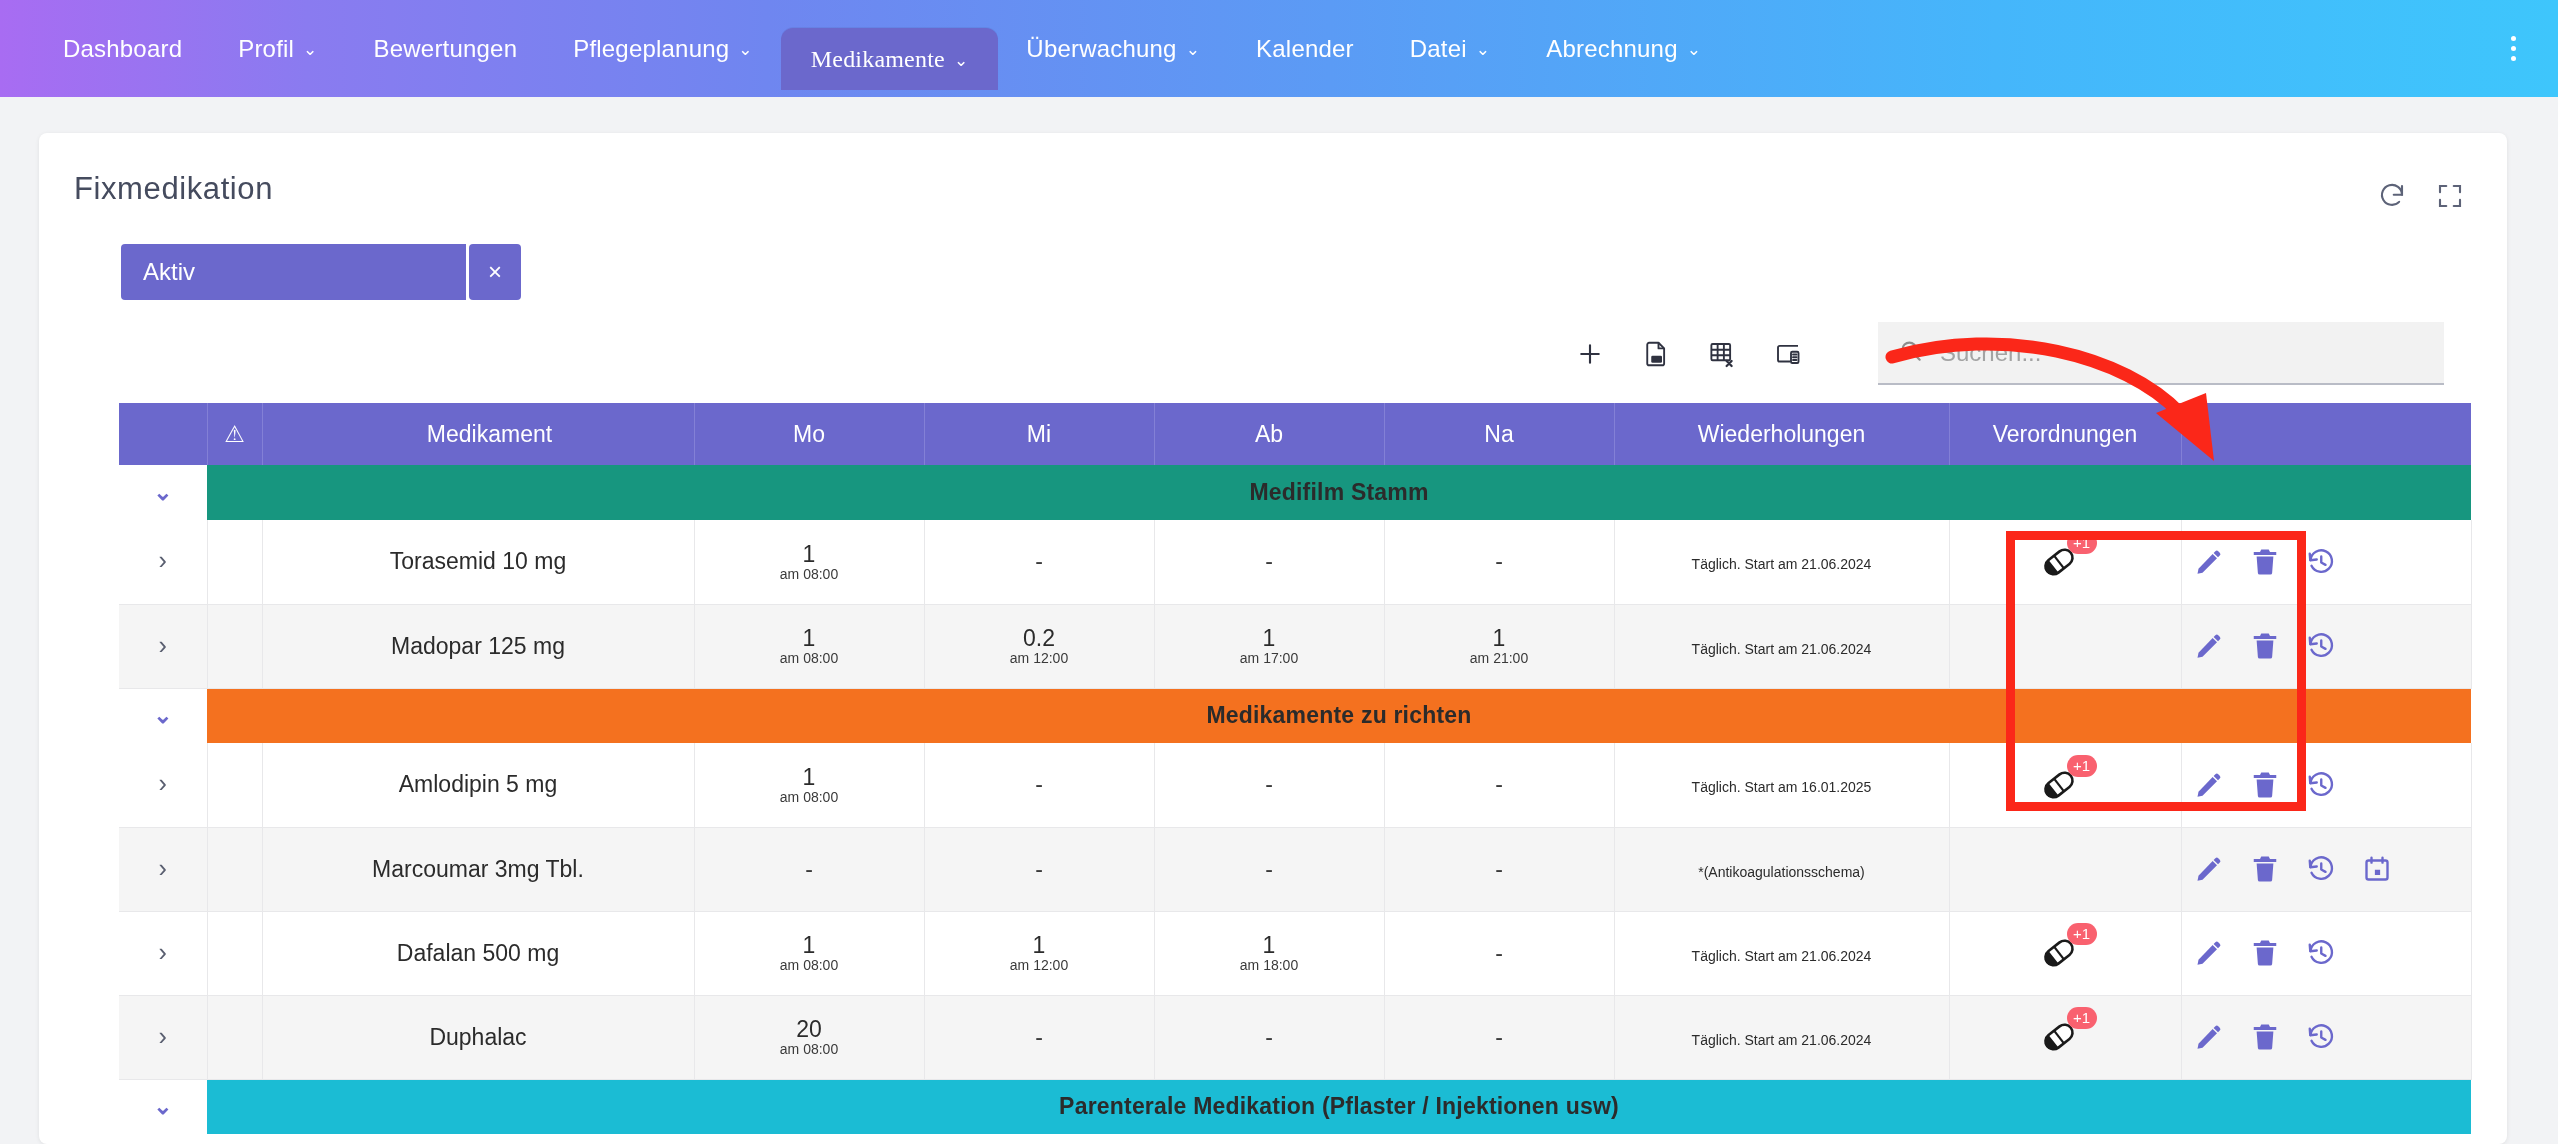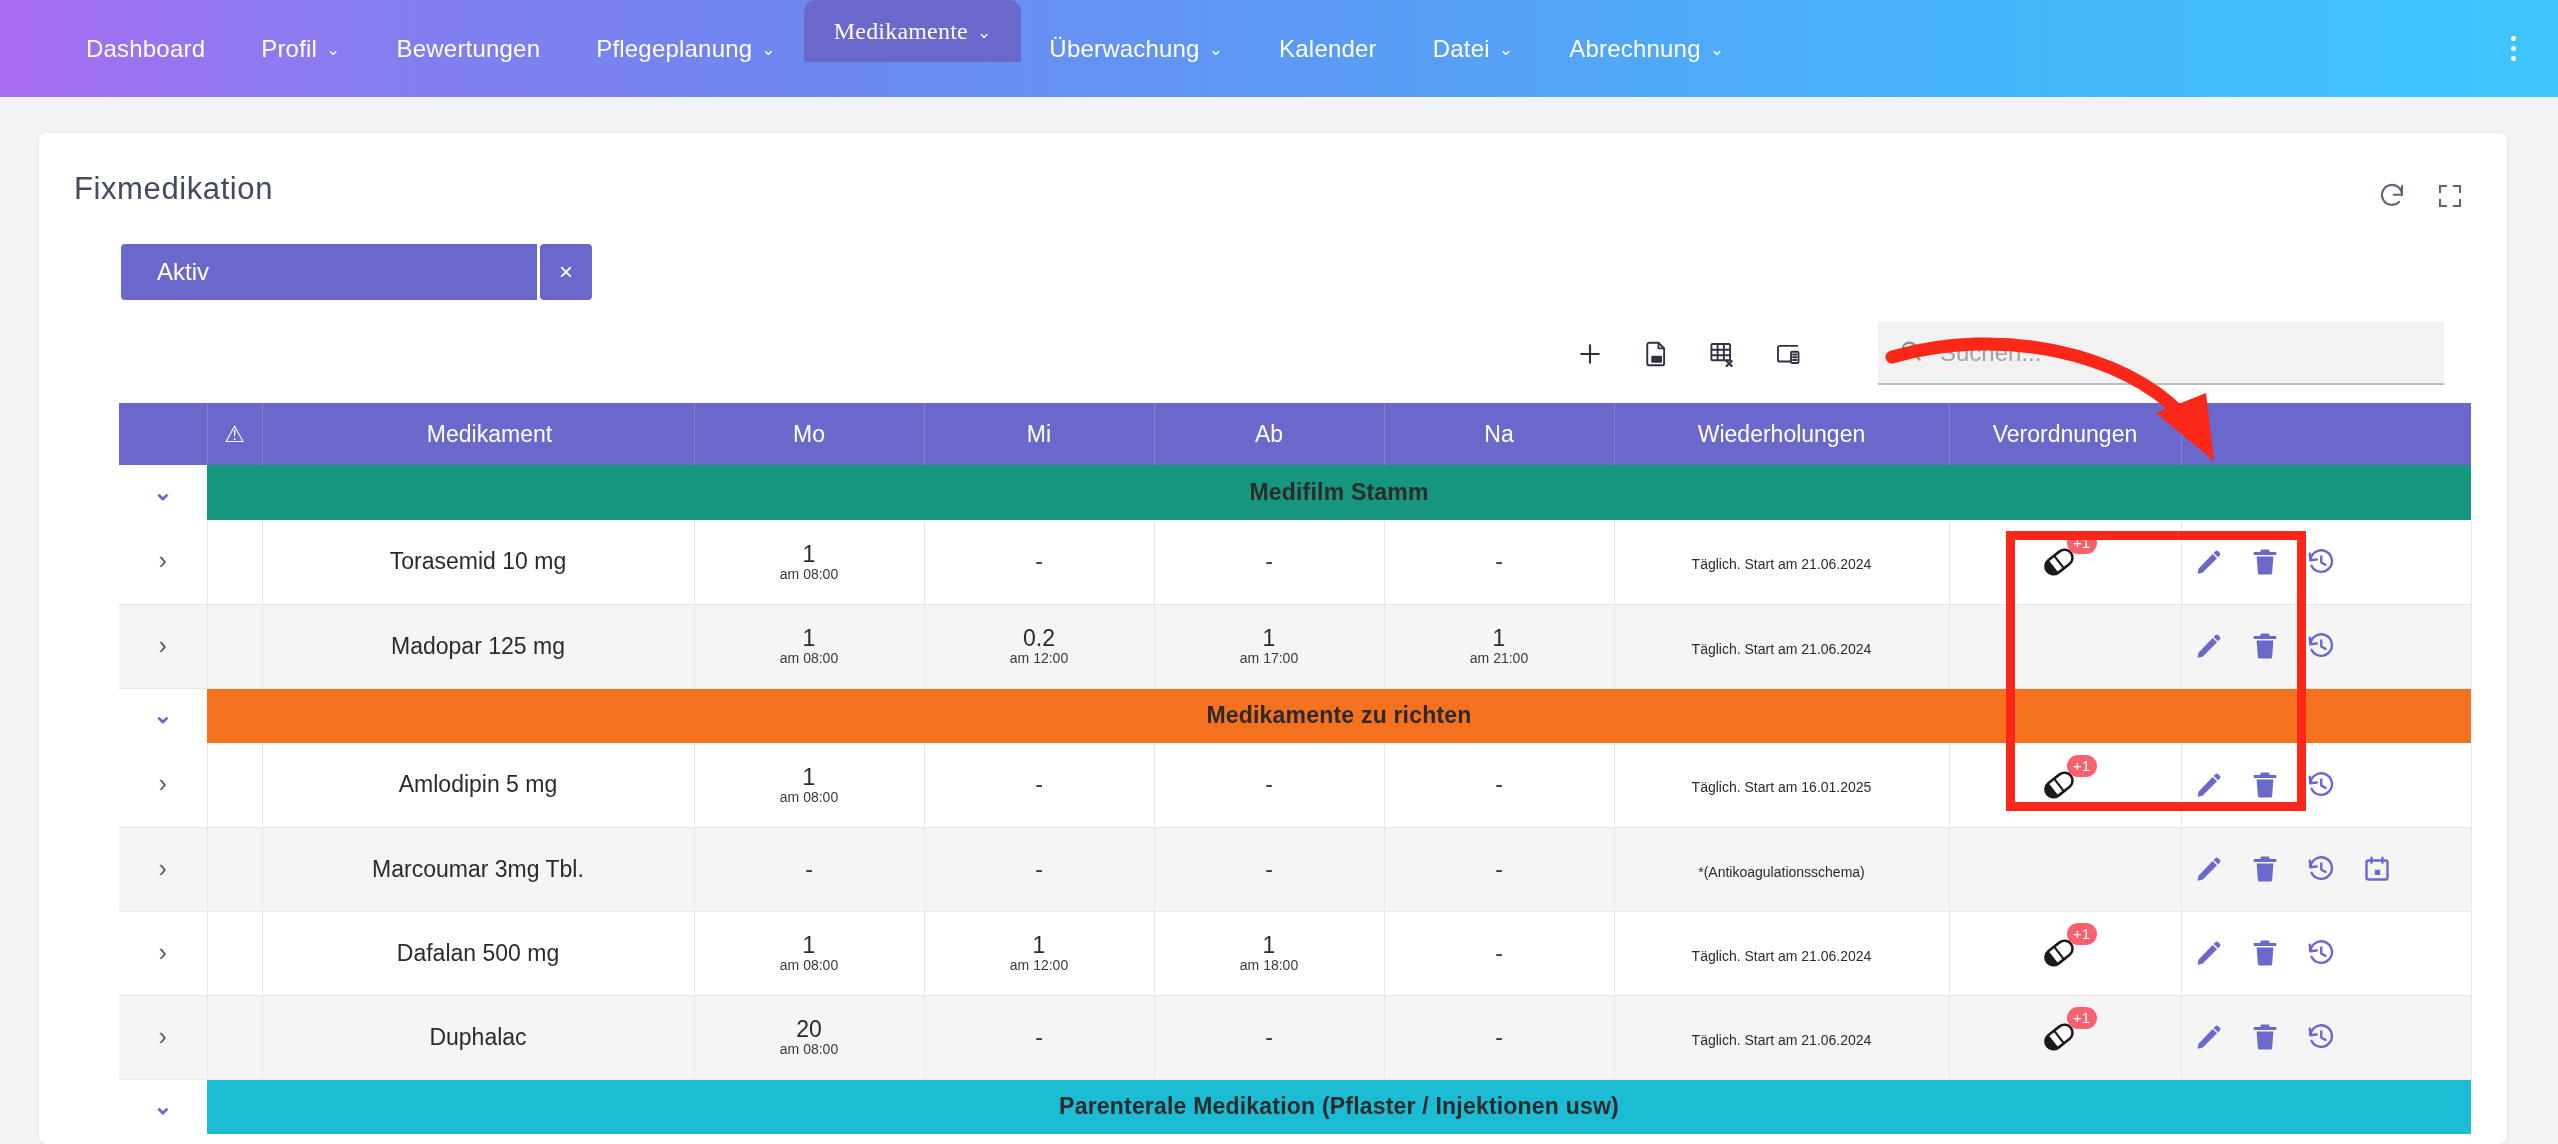--- a/index.html
+++ b/index.html
@@ -14,22 +14,23 @@
   .navbar {
     height: 97px;
     width: 100%;
     background: linear-gradient(90deg, #a86cf2 0%, #8a7bf0 12%, #6f86f0 30%, #5b9bf5 52%, #45b6fb 78%, #3ec6fc 100%);
     display: flex;
     align-items: flex-end;
     position: relative;
   }
   .nav-items {
     display: flex;
+    align-items: flex-end;
     height: 100%;
-    padding-left: 58px;
+    padding-left: 35px;
   }
   .nav-item {
     color: #ffffff;
     font-size: 24px;
     letter-spacing: .2px;
     padding: 0 28px;
     height: 100%;
     display: flex;
     align-items: center;
     justify-content: center;
@@ -98,23 +99,23 @@
   
   .filter-row { padding: 37px 0 0 82px; display: flex; }
   .chip {
     display: flex; align-items: stretch;
     height: 56px;
   }
   .chip-label {
     background: #6b68cc;
     color: #fff;
     font-size: 24px;
-    width: 416px;
+    width: 345px;
     display: flex; align-items: center;
-    padding-left: 36px;
+    padding-left: 22px;
     border-radius: 4px 0 0 4px;
   }
   .chip-x {
     background: #6b68cc;
     color: #fff;
     width: 52px;
     margin-left: 3px;
     border-radius: 4px;
     display: flex; align-items: center; justify-content: center;
     font-size: 24px;

